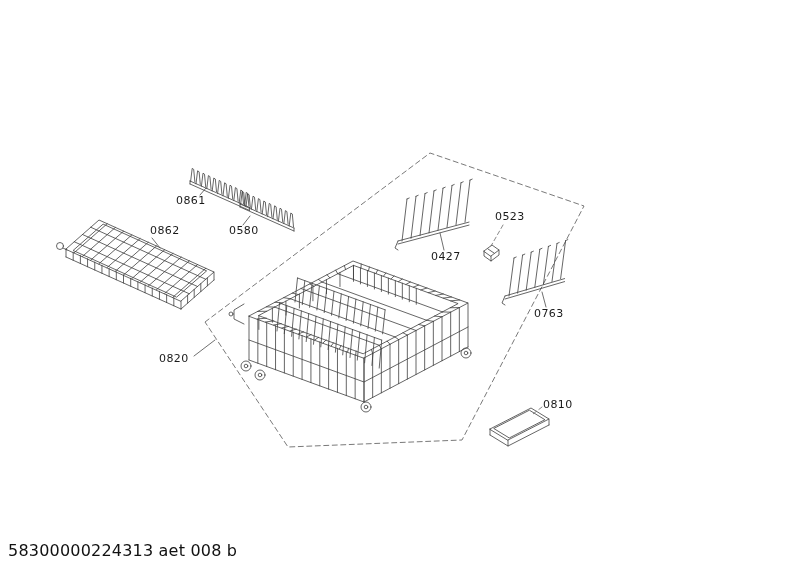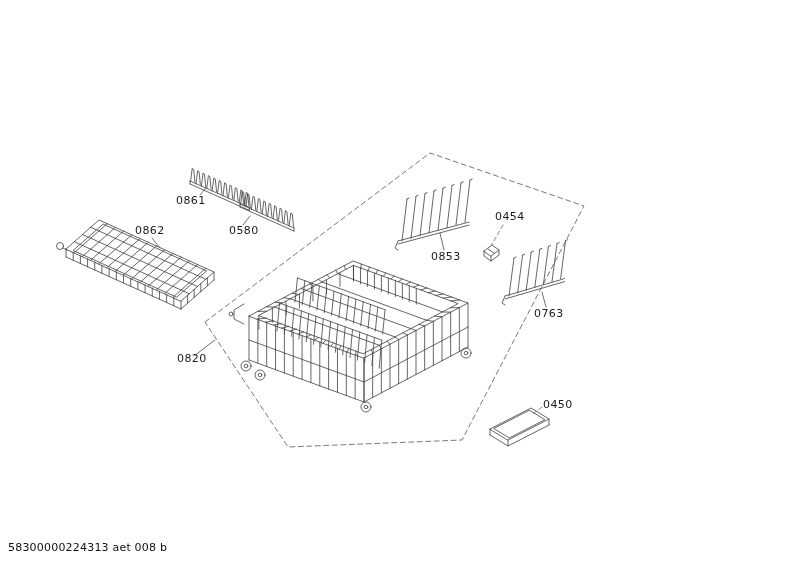--- a/index.html
+++ b/index.html
@@ -10,21 +10,21 @@
   .stage svg{position:absolute;left:0;top:0;}
   .stage svg *{stroke:#3f3f3f;fill:none;stroke-width:0.8;stroke-linejoin:round;stroke-linecap:round;}
   #gOutline path{stroke:#6a6a6a;stroke-dasharray:5 3.5;stroke-width:0.9;}
   #gLeaders line{stroke:#4a4a4a;stroke-width:0.8;}
   #gLeaders line.leader-dashed{stroke-dasharray:4 3;stroke:#6a6a6a;}
   .part-label{
     position:absolute;font-size:11px;line-height:12px;color:#1a1a1a;
     letter-spacing:0.4px;white-space:nowrap;
   }
   .footer-code{
-    position:absolute;left:8px;top:541px;font-size:11px;color:#111;
+    position:absolute;left:8px;top:541px;font-size:16px;color:#111;
     letter-spacing:0.2px;white-space:nowrap;
   }
 </style>
 </head>
 <body>
 
 <div class="stage">
 
   <svg width="800" height="566" viewBox="0 0 800 566">
     <g id="gOutline">
@@ -313,22 +313,22 @@
         <line x1="243" y1="225" x2="250" y2="216"></line>
         <line x1="444" y1="250" x2="440" y2="233"></line>
         <line x1="546" y1="307" x2="542" y2="292"></line>
         <line x1="194" y1="356" x2="215" y2="340"></line>
         <line x1="503" y1="225" x2="491" y2="246" class="leader-dashed"></line>
         <line x1="542" y1="407" x2="533" y2="414" class="leader-dashed"></line>
       </g>
   </svg>
 
   <span class="part-label" style="left:176px;top:195px">0861</span>
-  <span class="part-label" style="left:135px;top:225px">0862</span>
+  <span class="part-label" style="left:150px;top:225px">0862</span>
   <span class="part-label" style="left:229px;top:225px">0580</span>
-  <span class="part-label" style="left:431px;top:251px">0853</span>
-  <span class="part-label" style="left:495px;top:211px">0454</span>
+  <span class="part-label" style="left:431px;top:251px">0427</span>
+  <span class="part-label" style="left:495px;top:211px">0523</span>
   <span class="part-label" style="left:534px;top:308px">0763</span>
-  <span class="part-label" style="left:177px;top:353px">0820</span>
-  <span class="part-label" style="left:543px;top:399px">0450</span>
+  <span class="part-label" style="left:159px;top:353px">0820</span>
+  <span class="part-label" style="left:543px;top:399px">0810</span>
 
   <span class="footer-code">58300000224313 aet 008 b</span>
 </div>
 
 </body></html>

